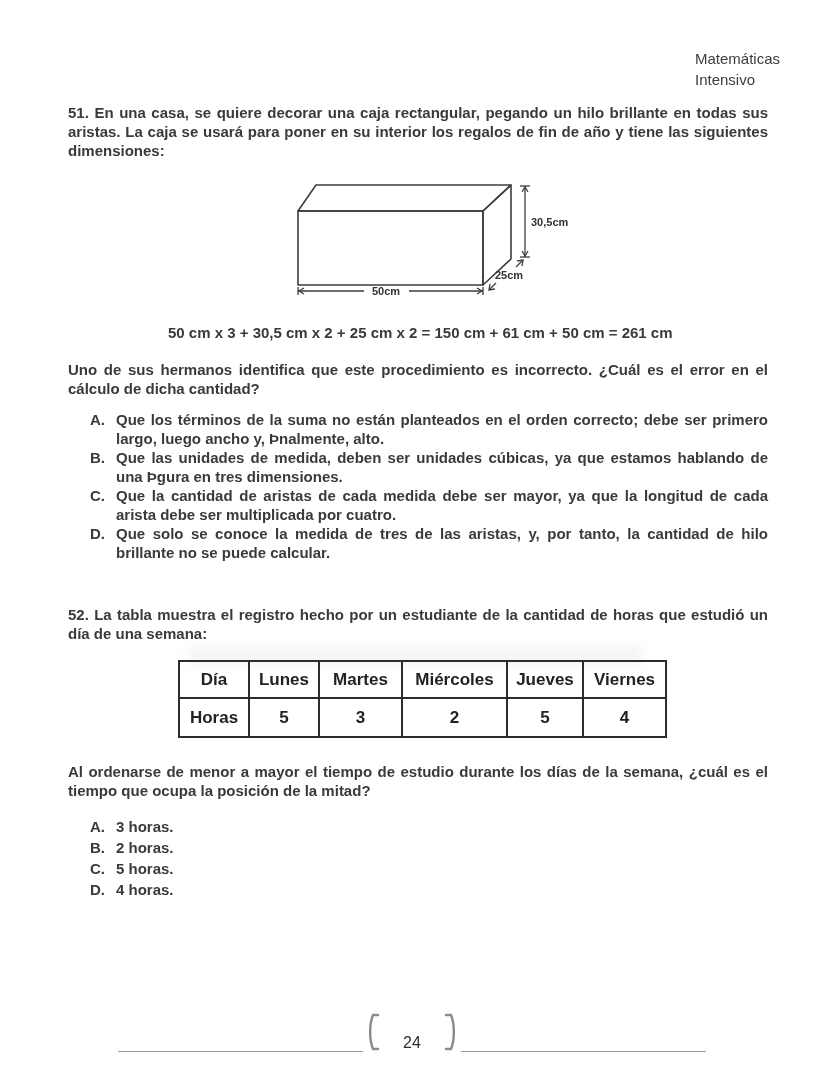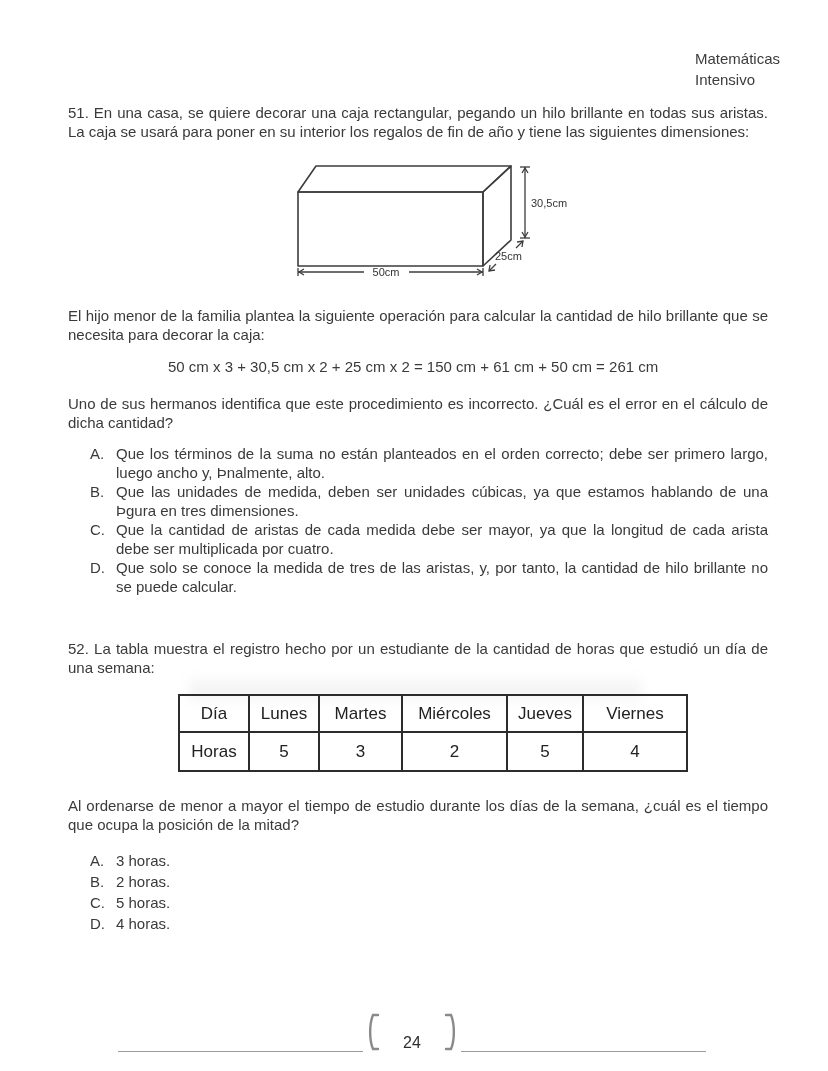--- a/index.html
+++ b/index.html
@@ -10,21 +10,21 @@
     font-family: "Liberation Sans", sans-serif;
     font-size: 15px; line-height: 19px;
     color: #3a3a3a;
     overflow: hidden;
   }
   .header {
     position: absolute; top: 48px; right: 48px;
     text-align: left; line-height: 21px; color: #3c3c3c;
   }
   .content {
-    position: absolute; left: 68px; right: 60px; top: 0;
+    position: absolute; left: 68px; right: 60px; top: 0; font-weight: bold;
   }
   .para { text-align: justify; }
   .q51-intro { margin-top: 103px; }
   .figure-wrap { margin: 18px 0 0 222px; width: 285px; height: 132px; position: relative; }
   .figure-wrap svg { display: block; }
   .dim-label { font-size: 11px; fill: #333; font-family: "Liberation Sans", sans-serif; }
   .body51 { margin-top: 15px; }
   .equation { margin-top: 13px; margin-left: 100px; text-align: left; }
   .q51-question { margin-top: 18px; }
   .options { margin-top: 12px; padding-left: 22px; }
@@ -38,21 +38,21 @@
     background: rgba(120,120,120,0.07); filter: blur(6px); pointer-events: none;
   }
   table.study { border-collapse: collapse; width: 474px; table-layout: fixed; position: relative; }
   table.study td {
     border: 2px solid #2c2c2c; text-align: center; vertical-align: middle;
     font-size: 17px; color: #222; background: transparent;
   }
   table.study tr.hdr td { height: 37px; }
   table.study tr.vals td { height: 39px; margin-left: 26px; }
   .c0 { width: 70px; } .c1 { width: 70px; } .c2 { width: 83px; }
-  .c3 { width: 105px; } .c4 { width: 76px; } .c5 { width: 104px; }
+  .c3 { width: 105px; } .c4 { width: 76px; } .c5 { width: 83px; }
   .q52-question { margin-top: 24px; }
   .options52 { margin-top: 16px; padding-left: 22px; line-height: 21px; }
   .footer {
     position: absolute; left: 118px; right: 122px; top: 1012px; height: 40px;
     display: flex; align-items: flex-end;
   }
   .footer .rule { flex: 1; border-top: 1.5px solid #9a9a9a; height: 0; }
   .footer .bracket { flex: 0 0 auto; }
   .footer .bracket-left { margin: 0 18px 0 3px; }
   .footer .bracket-right { margin: 0 3px 0 18px; }
@@ -102,21 +102,20 @@
         <line x1="8" y1="113" x2="74" y2="113"></line>
         <polyline points="14,110 9,113 14,116"></polyline>
         <line x1="119" y1="113" x2="193" y2="113"></line>
         <polyline points="187,110 192,113 187,116"></polyline>
         <line x1="193" y1="109" x2="193" y2="117"></line>
       </g>
       <text class="dim-label" x="96" y="117" text-anchor="middle">50cm</text>
     </svg>
   </div>
 
-  <p class="para body51">El hijo menor de la familia plantea la siguiente operación para calcular la cantidad de hilo brillante que se necesita para decorar la caja:</p>
 
   <p class="equation">50 cm x 3 + 30,5 cm x 2 + 25 cm x 2 = 150 cm + 61 cm + 50 cm = 261 cm</p>
 
   <p class="para q51-question">Uno de sus hermanos identifica que este procedimiento es incorrecto. ¿Cuál es el error en el cálculo de dicha cantidad?</p>
 
   <div class="options">
     <div class="option">
       <span class="letter">A.</span>
       <div class="opt-text">Que los términos de la suma no están planteados en el orden correcto; debe ser primero largo, luego ancho y, Þnalmente, alto.</div>
     </div>

